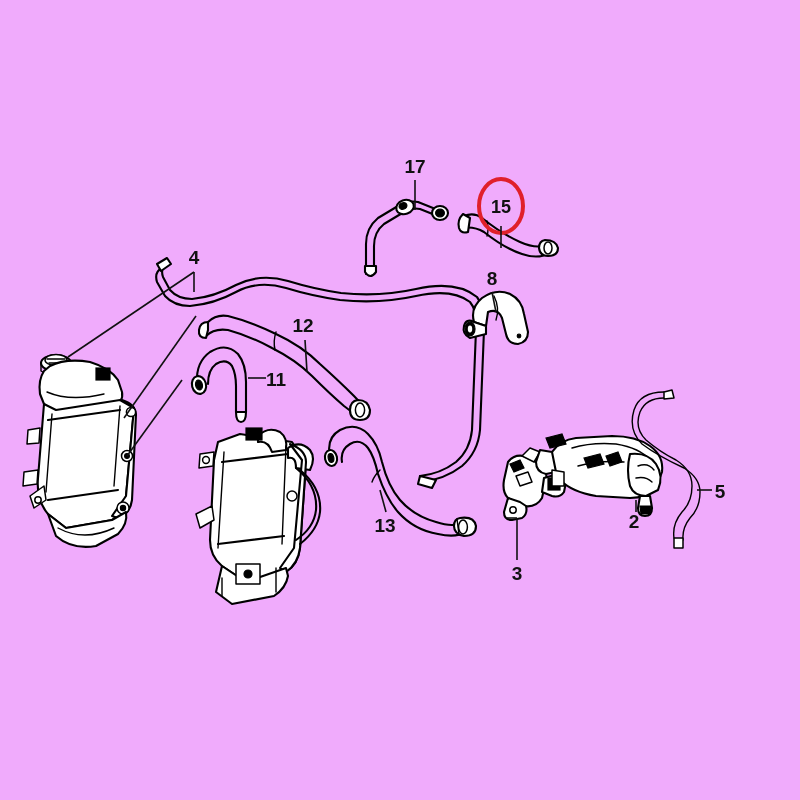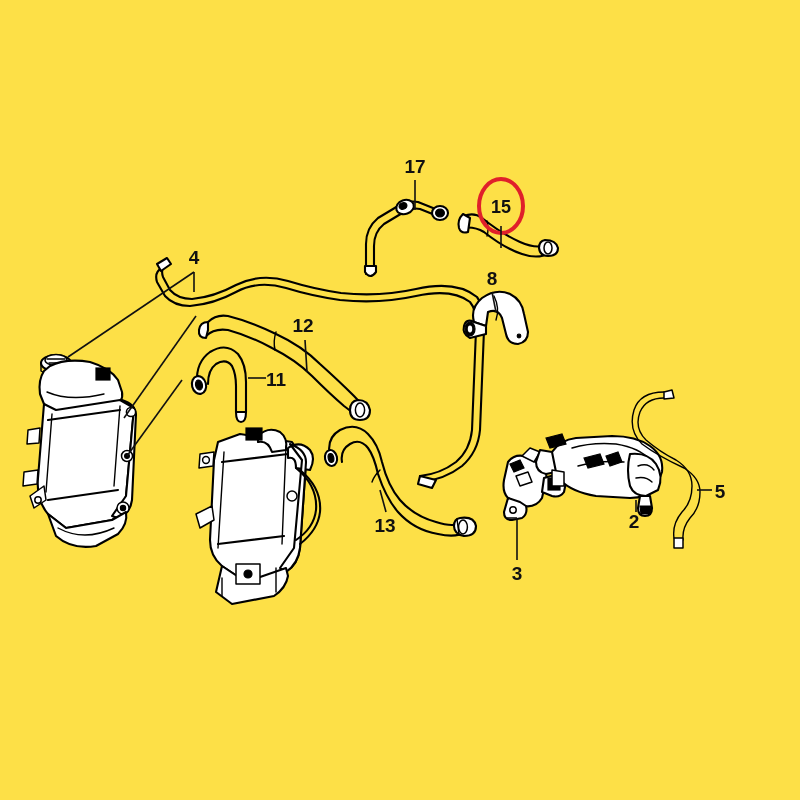--- a/index.html
+++ b/index.html
@@ -1,17 +1,17 @@
 <!DOCTYPE html>
 <html><head>
 <meta charset="utf-8">
 <style>
   html,body{margin:0;padding:0;background:#ffffff;}
   body{width:800px;height:800px;overflow:hidden;font-family:"Liberation Sans",sans-serif;}
-  #stage{position:relative;width:800px;height:800px;background:#fde047;}
+  #stage{position:relative;width:800px;height:800px;background:#f0abfc;}
   svg#diagram{position:absolute;left:0;top:0;width:800px;height:800px;display:block;}
   .lbl{font-family:"Liberation Sans",sans-serif;font-size:19px;font-weight:700;fill:#111;}
   .lbl-hl{font-family:"Liberation Sans",sans-serif;font-size:18px;font-weight:700;fill:#111;}
   .ln{stroke:#111;stroke-width:1.6;fill:none;}
   .outline{stroke:#000;stroke-width:2.1;fill:#fff;stroke-linejoin:round;stroke-linecap:round;}
   .outline-thin{stroke:#000;stroke-width:1.5;fill:#fff;stroke-linejoin:round;stroke-linecap:round;}
   .solidblk{fill:#000;stroke:#000;stroke-width:1.2;}
   .nofill{fill:none;stroke:#000;stroke-width:2.1;stroke-linejoin:round;stroke-linecap:round;}
   .nofill-thin{fill:none;stroke:#000;stroke-width:1.4;stroke-linejoin:round;stroke-linecap:round;}
   .hlring{fill:none;stroke-width:4;}

